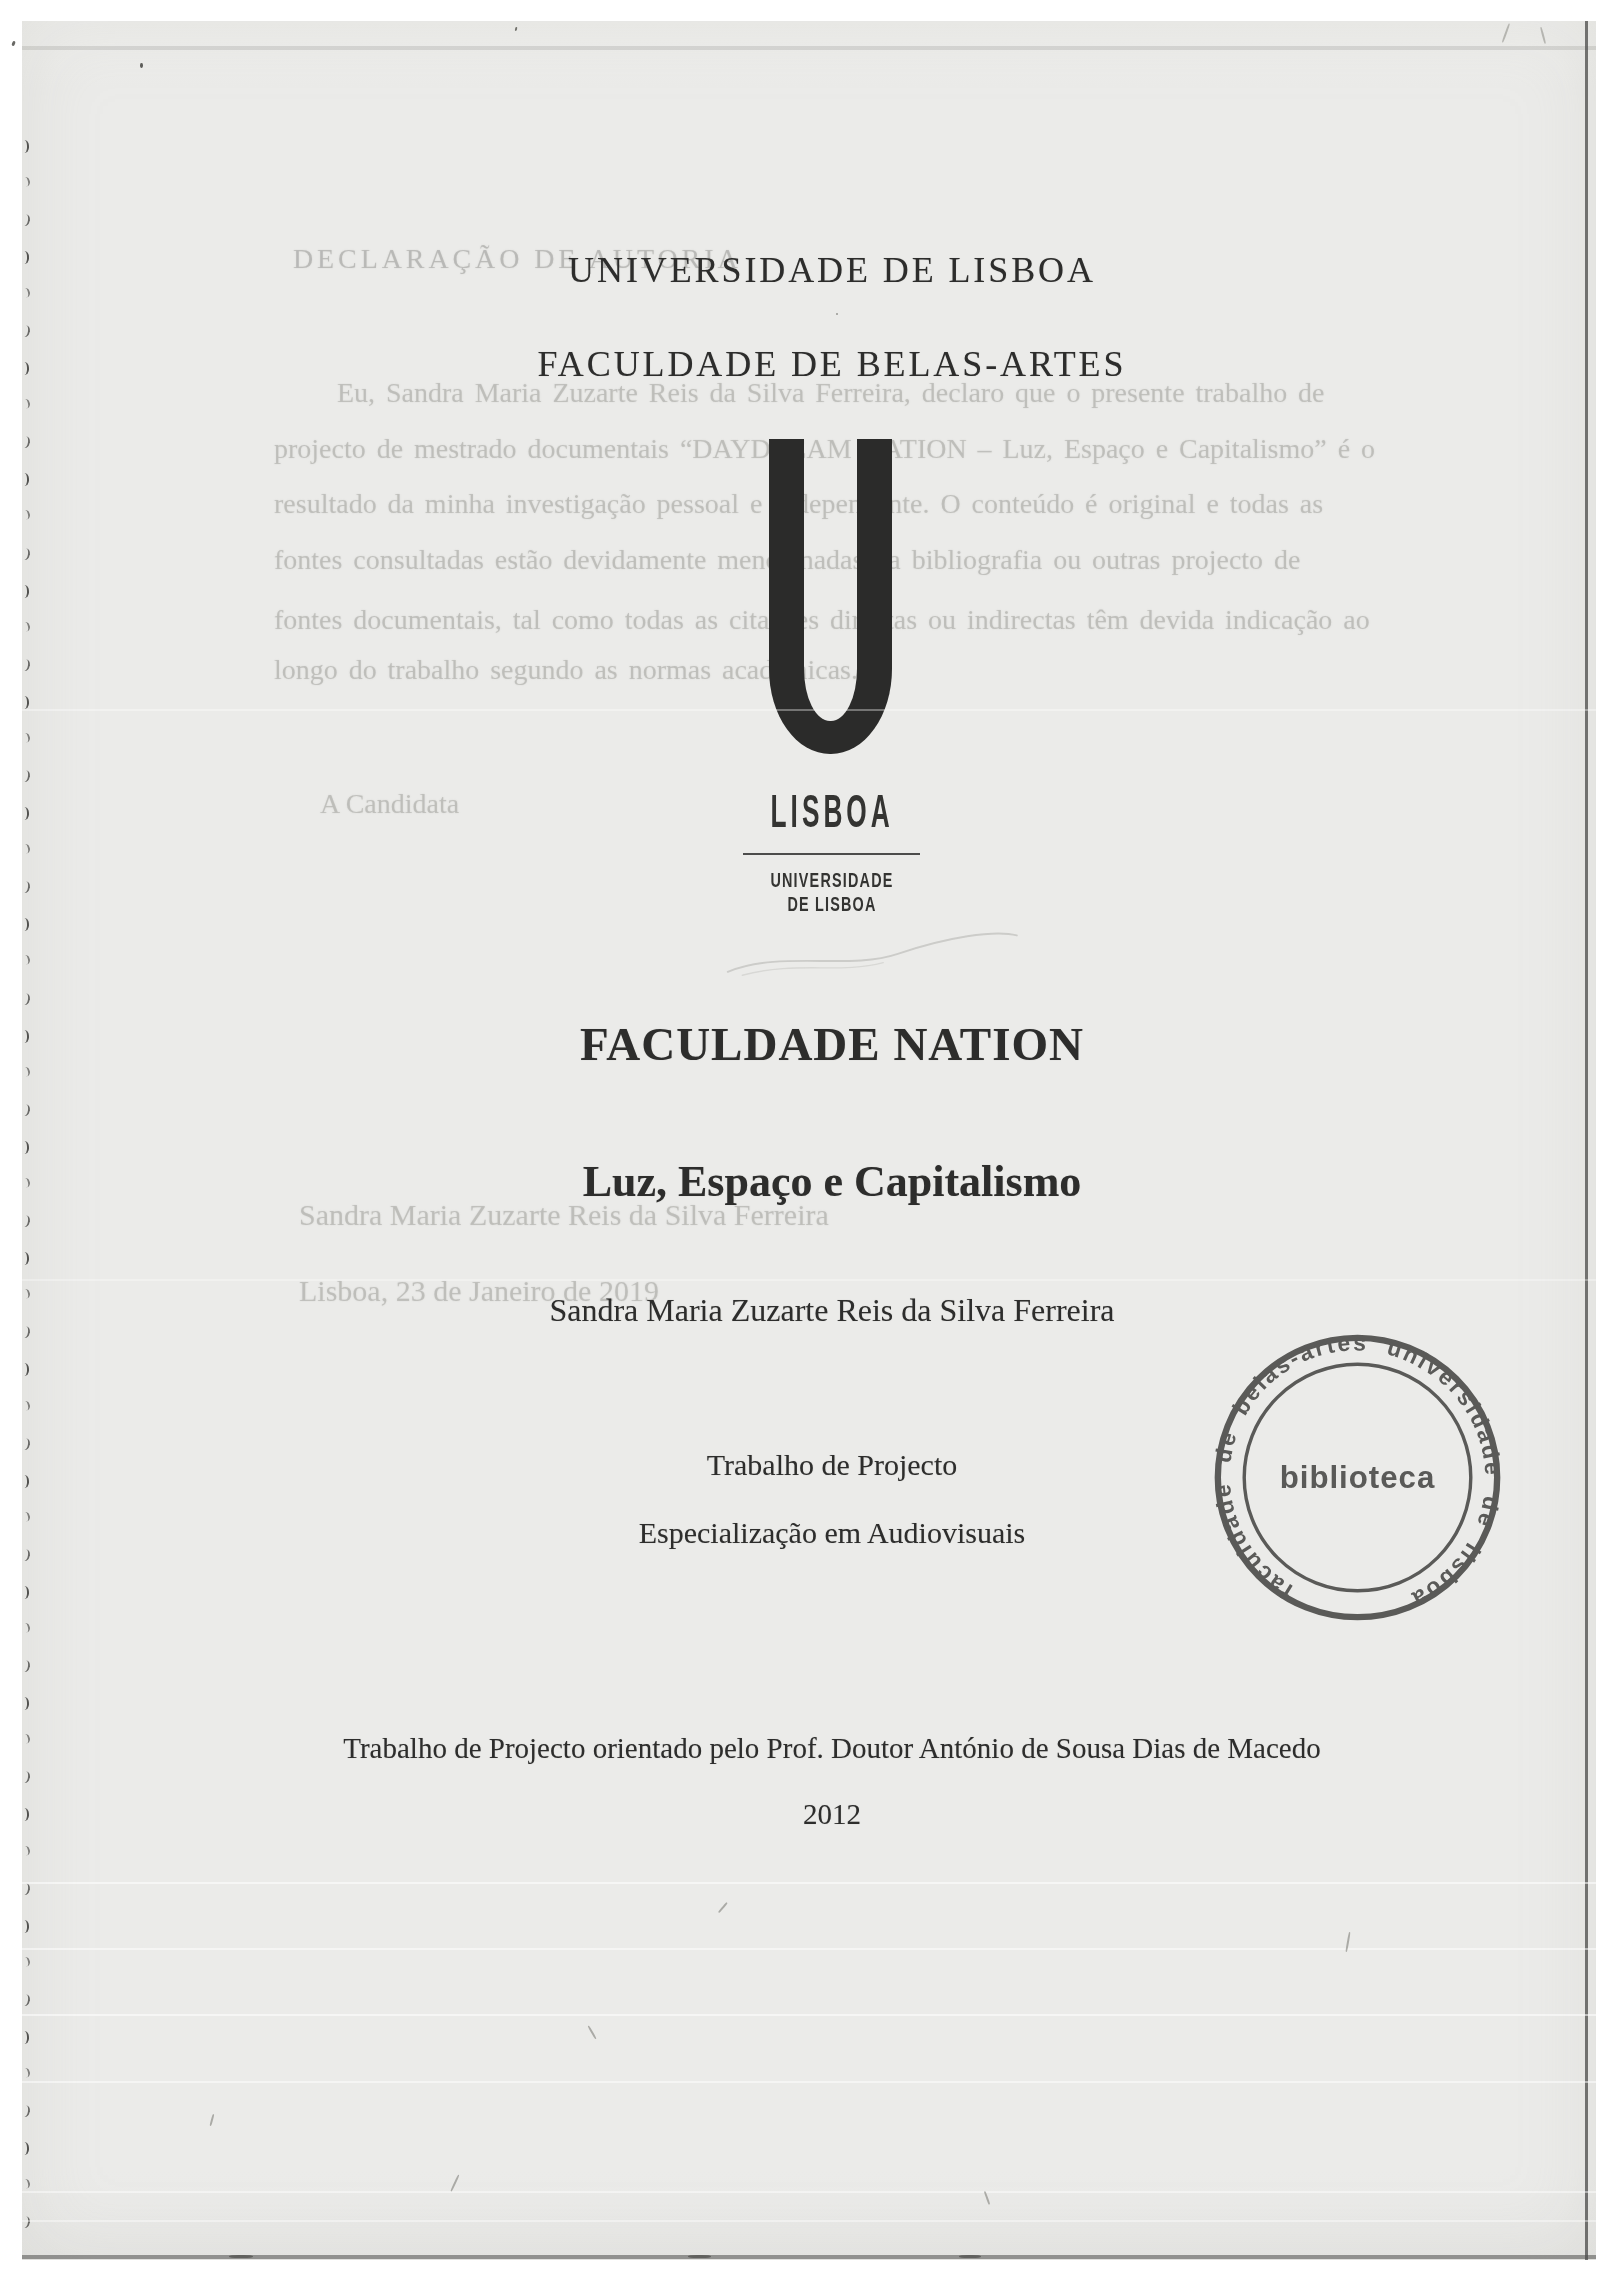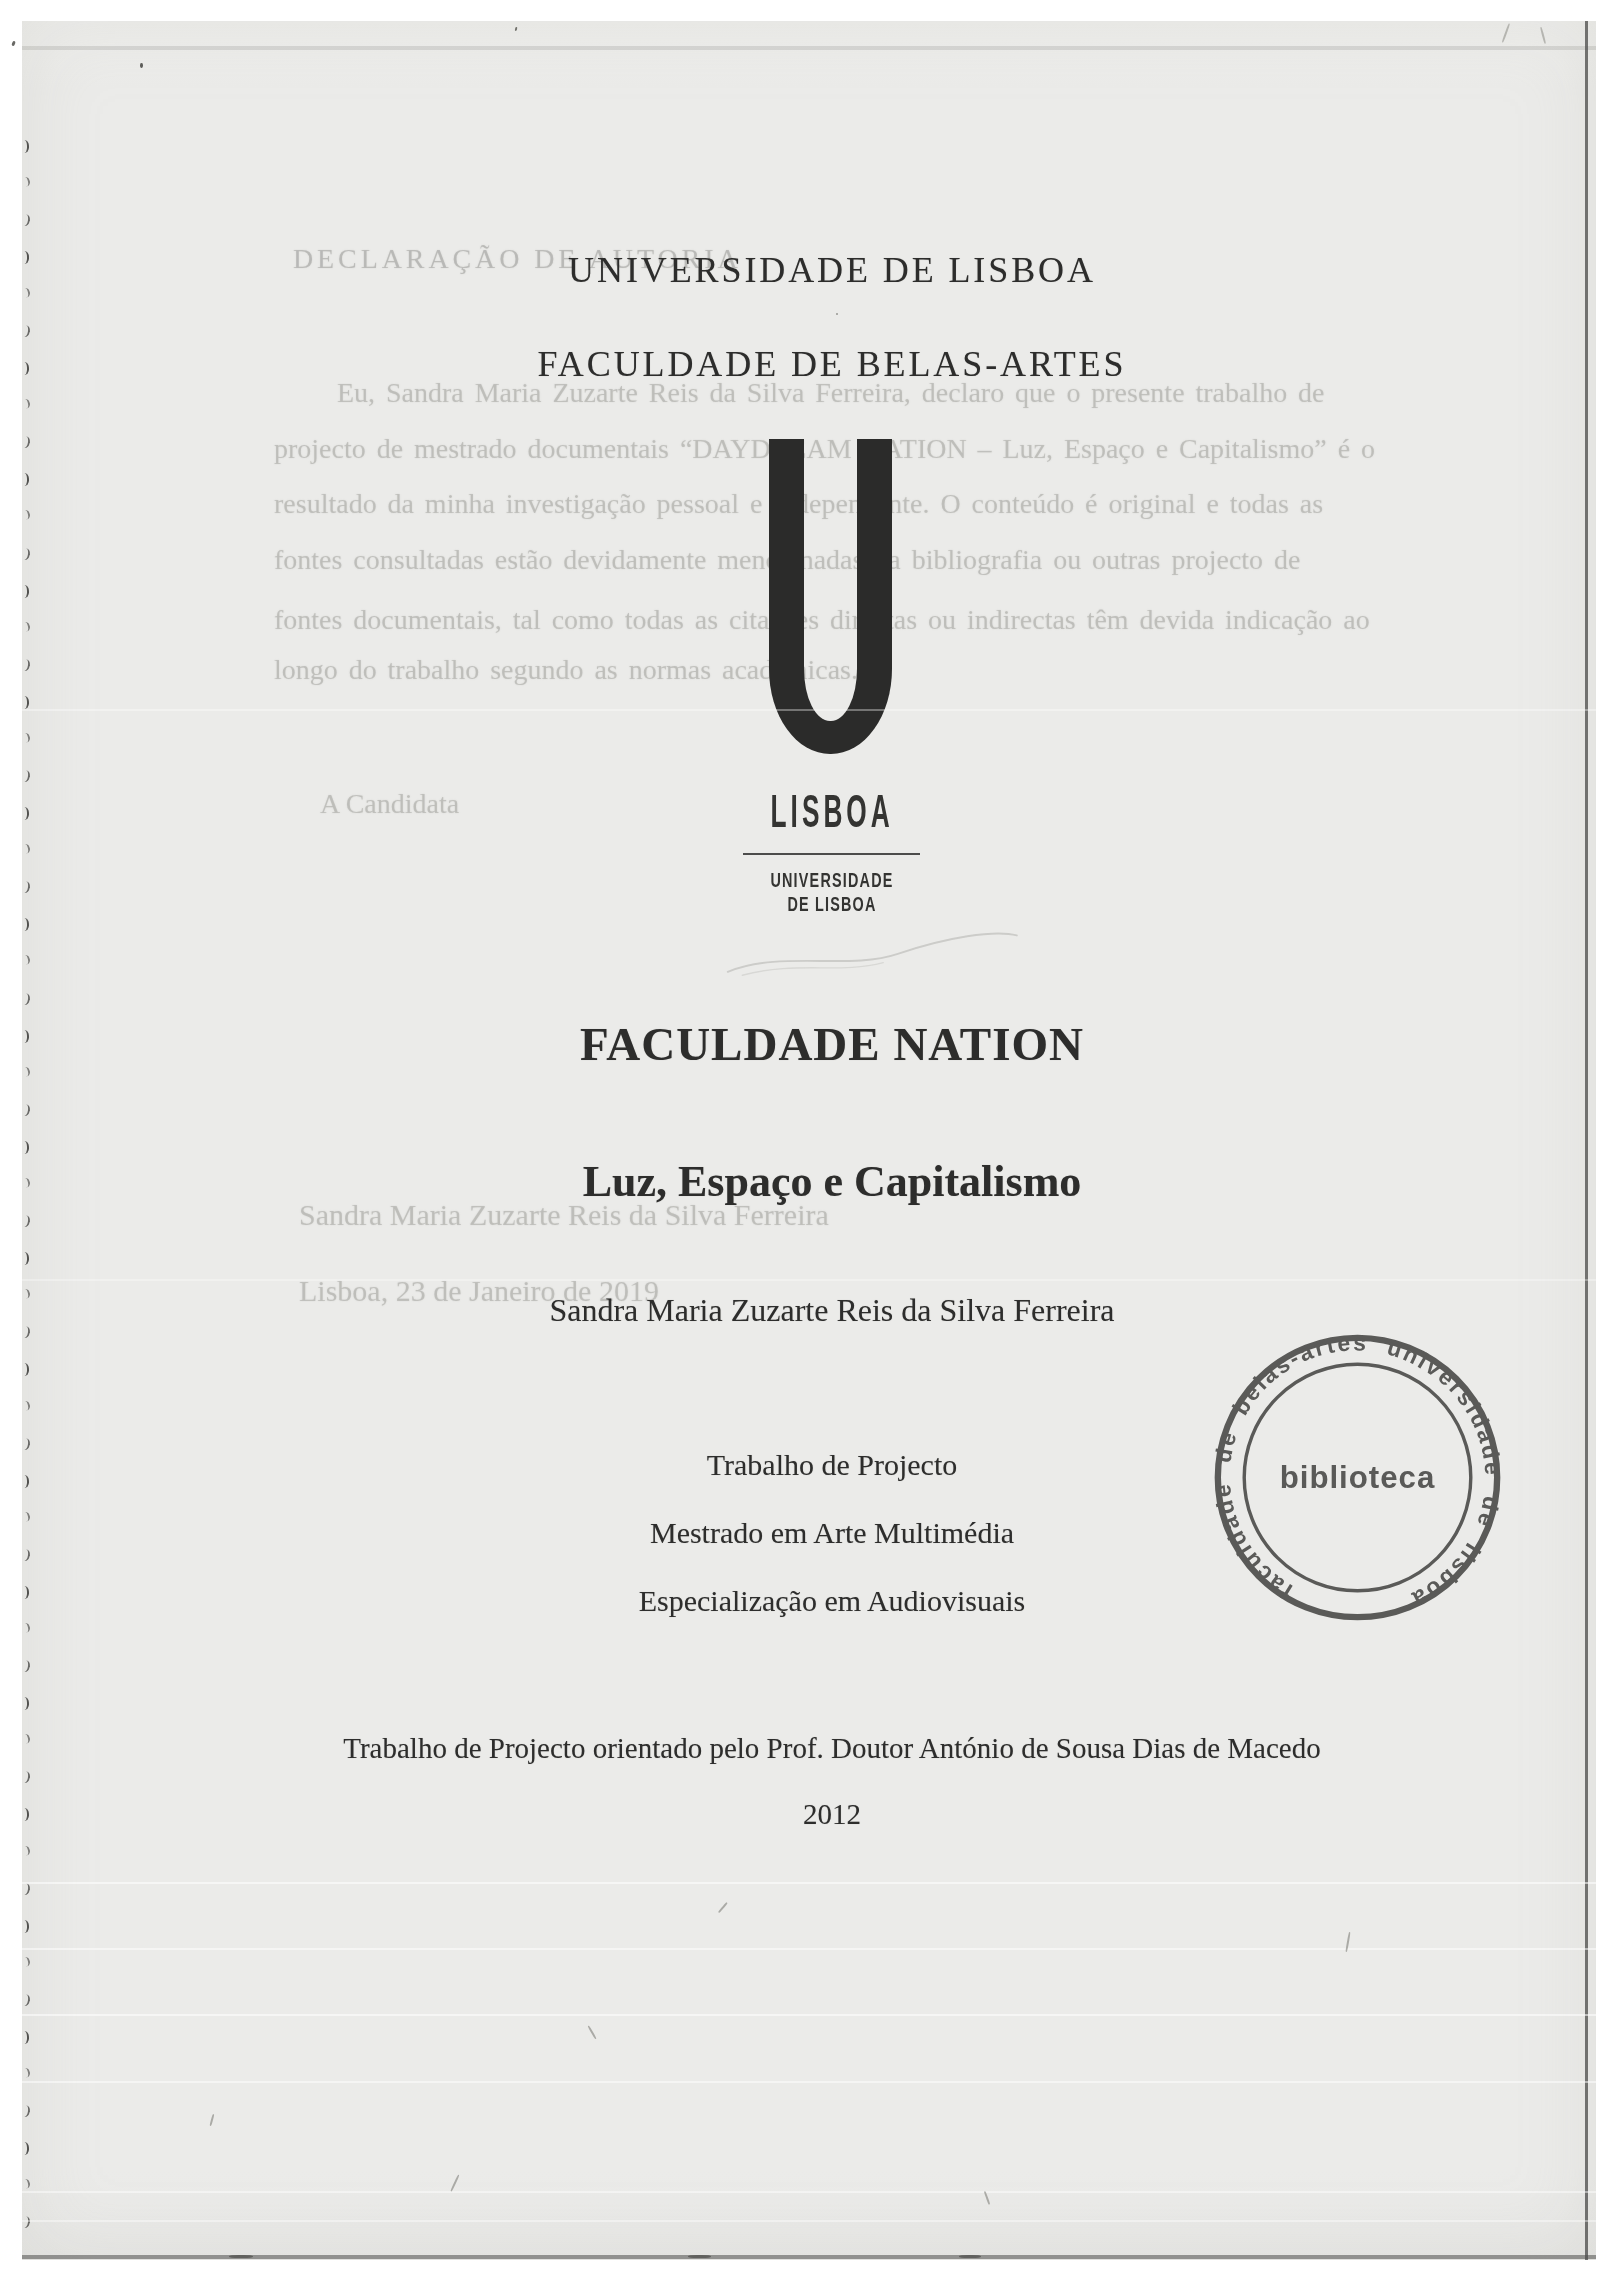--- a/index.html
+++ b/index.html
@@ -91,21 +91,20 @@
     <path d="M10,115 C120,70 260,112 360,78 S560,28 605,40" fill="none" stroke="#c2c2bf" stroke-width="4" stroke-linecap="round"></path>
     <path d="M40,122 C150,92 240,120 330,96" fill="none" stroke="#d2d2cf" stroke-width="3" stroke-linecap="round"></path>
   </svg>
 
   <div class="cline t-main">FACULDADE NATION</div>
   <div class="cline t-sub">Luz, Espaço e Capitalismo</div>
   <div class="cline t-author">Sandra Maria Zuzarte Reis da Silva Ferreira</div>
 
   <div class="cline deg">
     <div>Trabalho de Projecto</div>
-    <div>Mestrado em Arte Multimédia</div>
     <div>Especialização em Audiovisuais</div>
   </div>
 
   <div class="cline t-advisor">Trabalho de Projecto orientado pelo Prof. Doutor António de Sousa Dias de Macedo</div>
   <div class="cline t-year">2012</div>
 
   <svg class="stamp" width="293" height="293" viewBox="0 0 600 600">
     <circle cx="300" cy="300" r="286" fill="none" stroke="#4e4e4c" stroke-width="13"></circle>
     <circle cx="300" cy="300" r="232" fill="none" stroke="#4e4e4c" stroke-width="7"></circle>
     <defs>

